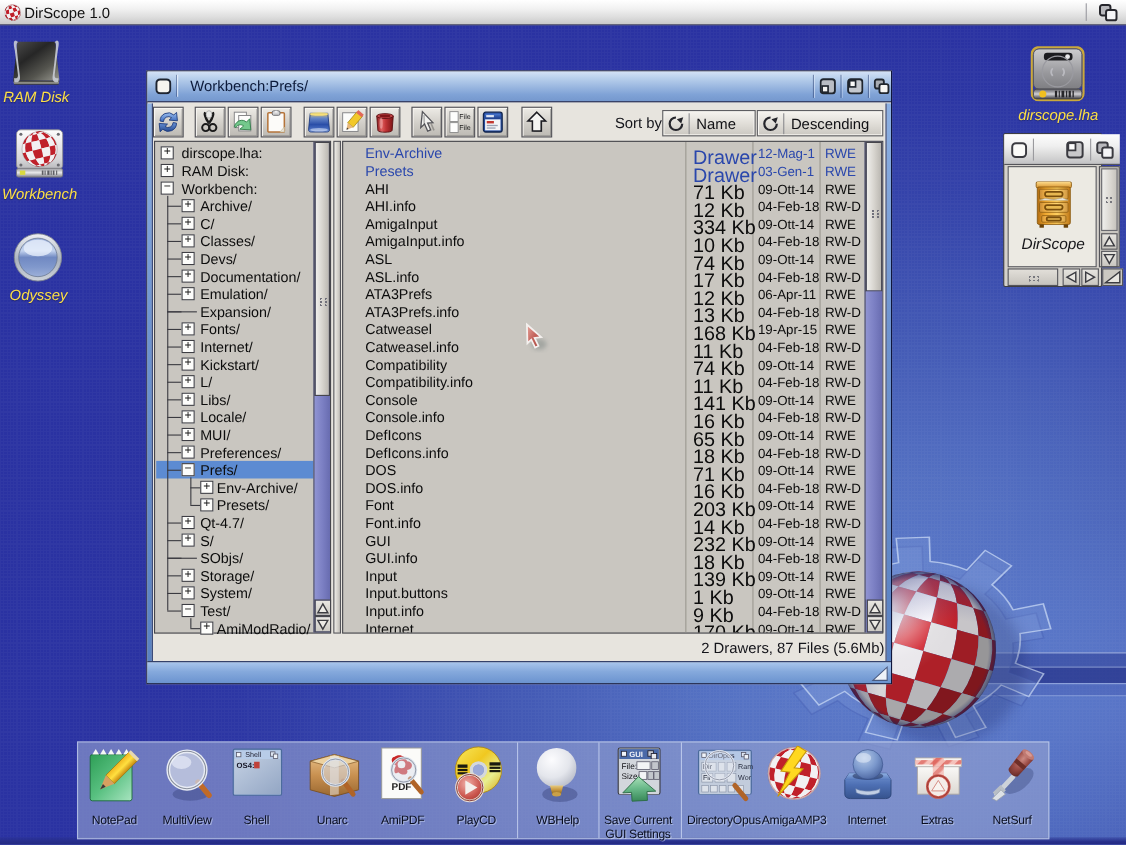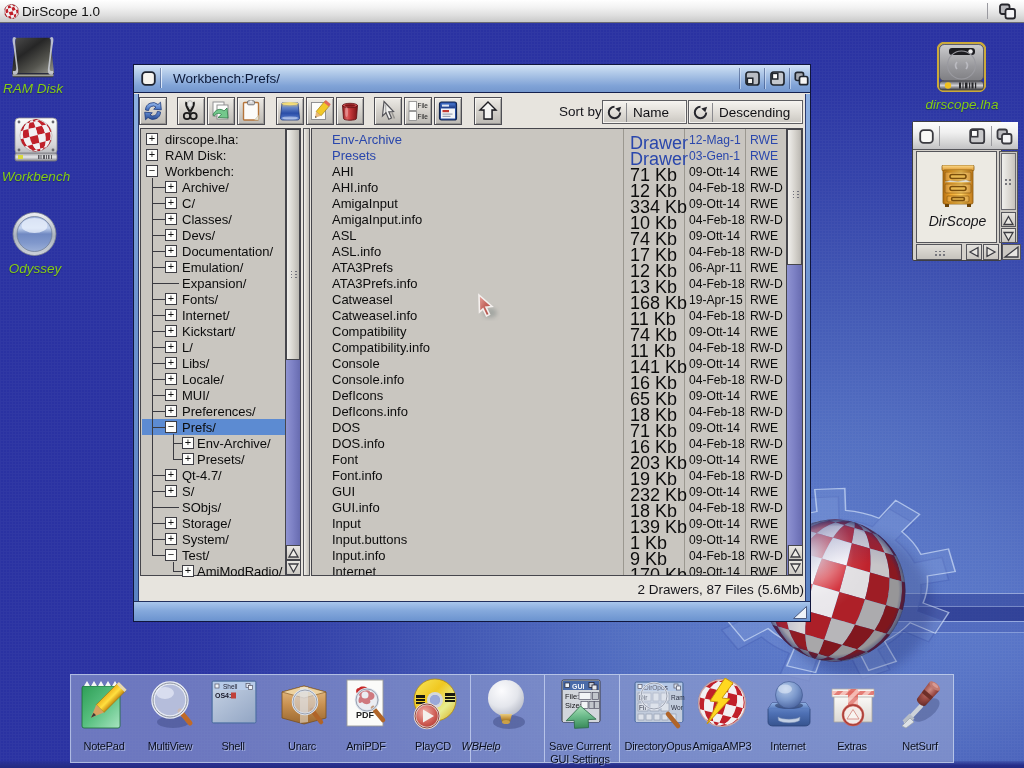--- a/index.html
+++ b/index.html
@@ -18,21 +18,21 @@
 #stripes .s2{position:absolute;left:0;top:13px;width:198px;height:15px;background:rgba(18,25,115,0.55);border-top:1px solid rgba(205,222,255,0.45);}
 #stripes .s3{position:absolute;left:0;top:28px;width:198px;height:12px;background:rgba(60,80,170,0.28);border-top:1px solid rgba(215,230,255,0.5);border-bottom:1px solid rgba(205,225,255,0.4);}
 
 #menubar{position:absolute;left:0;top:0;width:1024px;height:23px;
  background:linear-gradient(180deg,#ffffff 0%,#f2f2f2 35%,#dedede 70%,#c9c9c9 100%);
  border-bottom:1px solid #6a6a72;}
 #menubar .ttl{position:absolute;left:22px;top:4px;font-size:13.5px;color:#101010;}
 #mb-depth{position:absolute;right:3px;top:2px;width:26px;height:18px;}
 #mb-sep{position:absolute;right:36px;top:3px;width:1px;height:16px;background:#9a9aa0;}
 
-.dlab{position:absolute;font-style:italic;font-size:13.5px;color:#84cc16;text-align:center;text-shadow:0 1px 1px rgba(0,0,25,0.35);}
+.dlab{position:absolute;font-style:italic;font-size:13.5px;color:#fde047;text-align:center;text-shadow:0 1px 1px rgba(0,0,25,0.35);}
 </style></head><body>
 <div id="scr">
 <div id="bg"></div>
     <div id="bgtex"></div>
 <style>
 .tbtn{position:absolute;width:28px;height:28px;border:1px solid #4e4e54;background:linear-gradient(180deg,#edebe6 0%,#d6d3cd 45%,#bcb9b3 100%);box-shadow:inset 1px 1px 0 #f8f6f2,inset -1px -1px 0 rgba(95,95,95,0.4);padding:1px;}
 .cyc{position:absolute;height:24px;border:1px solid #5e5e62;background:linear-gradient(180deg,#f6f4f0 0%,#dddad4 60%,#cac7c1 100%);box-shadow:inset 0 0 0 1px #f6f4f0;}
 .pm{position:absolute;width:12px;height:12px;background:#fdfdfb;border:1px solid #3e3e44;font-size:11px;line-height:9px;text-align:center;color:#111;}
 .pm span{position:relative;top:0px;}
 .tl{position:absolute;background:#3a3a40;}
@@ -834,21 +834,21 @@
             <span class="c4">RW-D</span>
           </div>
 <div class="flf" style="top:322px;">
             <span class="c1">Font</span>
             <span class="c2">203 Kb</span>
             <span class="c3">09-Ott-14</span>
             <span class="c4">RWE</span>
           </div>
 <div class="flf" style="top:338px;">
             <span class="c1">Font.info</span>
-            <span class="c2">19 Kb</span>
+            <span class="c2">14 Kb</span>
             <span class="c3">04-Feb-18</span>
             <span class="c4">RW-D</span>
           </div>
 <div class="flf" style="top:354px;">
             <span class="c1">GUI</span>
             <span class="c2">232 Kb</span>
             <span class="c3">09-Ott-14</span>
             <span class="c4">RWE</span>
           </div>
 <div class="flf" style="top:370px;padding-left:20px;">
@@ -1041,21 +1041,21 @@
           <stop offset="0" stop-color="#e8cc80"></stop>
           <stop offset="0.5" stop-color="#c89840"></stop>
           <stop offset="1" stop-color="#8a6418"></stop>
         </linearGradient>
       </defs>
  <ellipse cx="26" cy="44" rx="16" ry="7" fill="rgba(20,30,80,0.28)"></ellipse>
  <circle cx="23" cy="20" r="18" fill="url(#bulb)"></circle>
  <path d="M17,36 L29,36 L27,44 L19,44 Z" fill="url(#bbase)"></path>
  <ellipse cx="23" cy="44" rx="4" ry="2" fill="#caa048"></ellipse>
 </svg>
-<div class="dock-lab" style="left:441px;top:740px;width:80px;font-style:italic;">WBHelp</div>
+<div class="dock-lab" style="left:467px;top:740px;width:80px;">WBHelp</div>
 
 <svg class="abs" style="left:556px;top:678px" width="50" height="54" viewBox="0 0 50 54">
  <rect x="6" y="2" width="38" height="42" rx="1.5" fill="#c8ccd4" stroke="#3a3a40" stroke-width="1"></rect>
  <rect x="7" y="3" width="36" height="9" fill="#4a6aa8"></rect>
  <rect x="9" y="5" width="4.5" height="4.5" fill="#f0f4fa" stroke="#223" stroke-width="0.7"></rect>
  <text x="16" y="10.5" font-size="7" font-weight="bold" fill="#f4f6fa" font-family="Liberation Sans">GUI</text>
  <g fill="none" stroke="#223" stroke-width="0.8">
         <rect x="33" y="4.5" width="5" height="5" fill="#c8ccd4"></rect>
         <rect x="36" y="7" width="5" height="5" fill="#e8eaee"></rect>
       </g>

